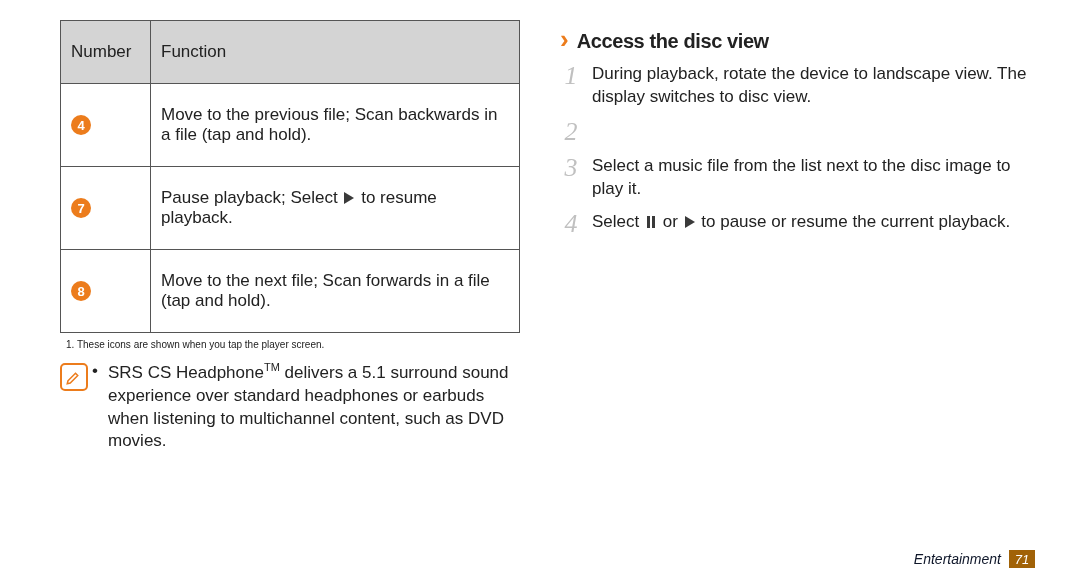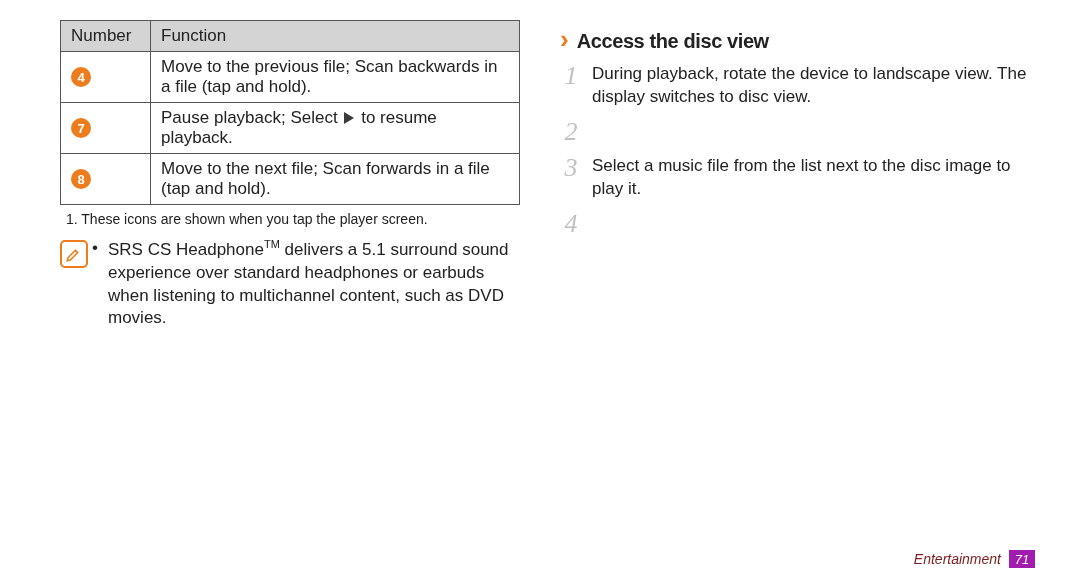--- a/index.html
+++ b/index.html
@@ -22,21 +22,21 @@
   .col-right { padding-left: 20px; padding-right: 45px; }
 
   
   table.func {
     border-collapse: collapse;
     width: 100%;
     margin-bottom: 6px;
   }
   table.func th, table.func td {
     border: 1px solid #555;
-    padding: 5px 10px;
+    padding: 21px 10px;
     text-align: left;
     vertical-align: middle;
     font-weight: normal;
   }
   table.func th {
     background: #d4d4d4;
   }
   .num-cell { width: 90px; text-align: center; }
 
   .circled {
@@ -46,21 +46,21 @@
     width: 20px; height: 20px;
     border-radius: 50%;
     background: #ec7c1c;
     color: #fff;
     font-size: 13px;
     font-weight: bold;
   }
   .sup1 { font-size: 10px; vertical-align: super; margin-left: 2px; }
 
   .footnote {
-    font-size: 14px;
+    font-size: 10px;
     margin: 4px 6px 10px 6px;
   }
 
   .note-box {
     display: flex;
     align-items: flex-start;
     gap: 4px;
     margin-top: 6px;
   }
   .note-icon {
@@ -141,28 +141,28 @@
   
   .footer {
     position: absolute;
     bottom: 18px;
     right: 45px;
     font-size: 14px;
     display: flex;
     align-items: center;
     gap: 8px;
   }
-  .footer .section-name { font-style: italic; color: #7f1d1d; }
+  .footer .section-name { font-style: italic; color: #0f172a; }
   .footer .page-badge {
     display: inline-flex;
     align-items: center;
     justify-content: center;
     min-width: 26px; height: 18px;
     padding: 0 5px;
-    background: #a21caf;
+    background: #a16207;
     color: #fff;
     font-style: italic;
     font-size: 13px;
   }
 </style>
 </head>
 <body>
 
 <div class="col col-left">
 
@@ -227,20 +227,23 @@
     </li>
     <li>
       <span class="step-num">2</span>
     </li>
     <li>
       <span class="step-num">3</span>
       <span>Select a music file from the list next to the disc image to play it.</span>
     </li>
     <li>
       <span class="step-num">4</span>
+      <span>
+        <span>Select </span><span class="pause-glyph"></span><span> or </span><span class="play-glyph"></span><span> to pause or resume the current playback.</span>
+      </span>
     </li>
   </ol>
 
 </div>
 
 <div class="footer">
   <span class="section-name">Entertainment</span>
   <span class="page-badge">71</span>
 </div>
 

